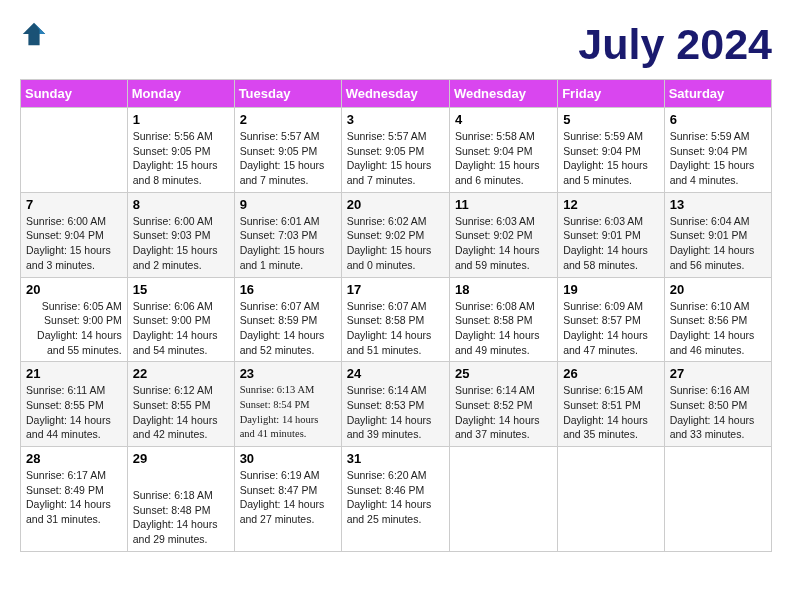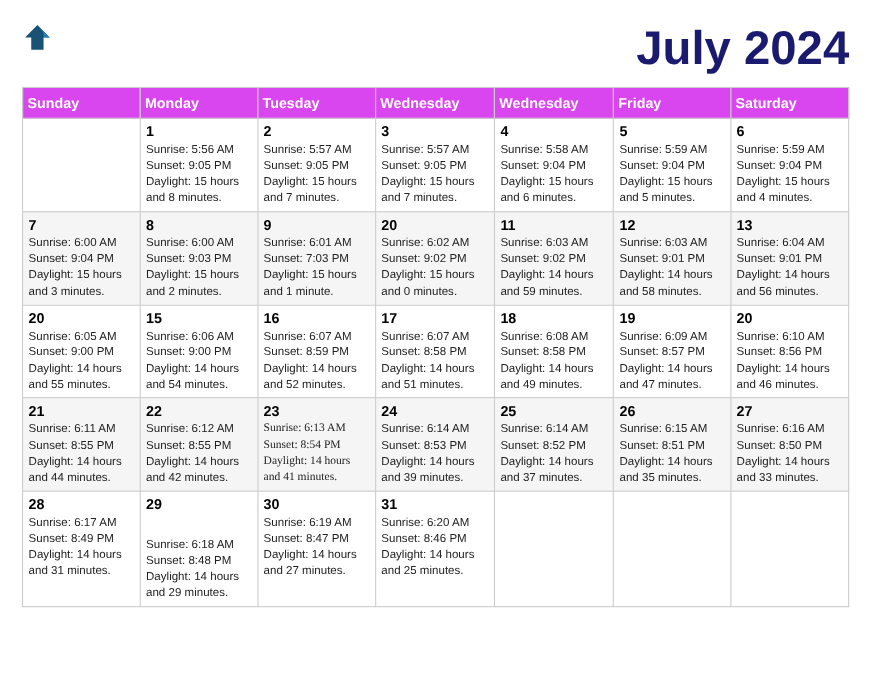--- a/index.html
+++ b/index.html
@@ -205,21 +205,21 @@
           <span class="day-number">13</span>
           <div class="day-info" style="white-space: pre-line;">Sunrise: 6:04 AM
 Sunset: 9:01 PM
 Daylight: 14 hours
 and 56 minutes.</div>
         </td>
       </tr>
       <tr>
         <td>
           <span class="day-number">20</span>
-          <div class="day-info" style="white-space: pre-line;">Sunrise: 6:05 AM
+          <div class="day-info" style="white-space: pre-line; text-align: right;">Sunrise: 6:05 AM
 Sunset: 9:00 PM
 Daylight: 14 hours
 and 55 minutes.</div>
         </td>
         <td>
           <span class="day-number">15</span>
           <div class="day-info" style="white-space: pre-line;">Sunrise: 6:06 AM
 Sunset: 9:00 PM
 Daylight: 14 hours
 and 54 minutes.</div>

